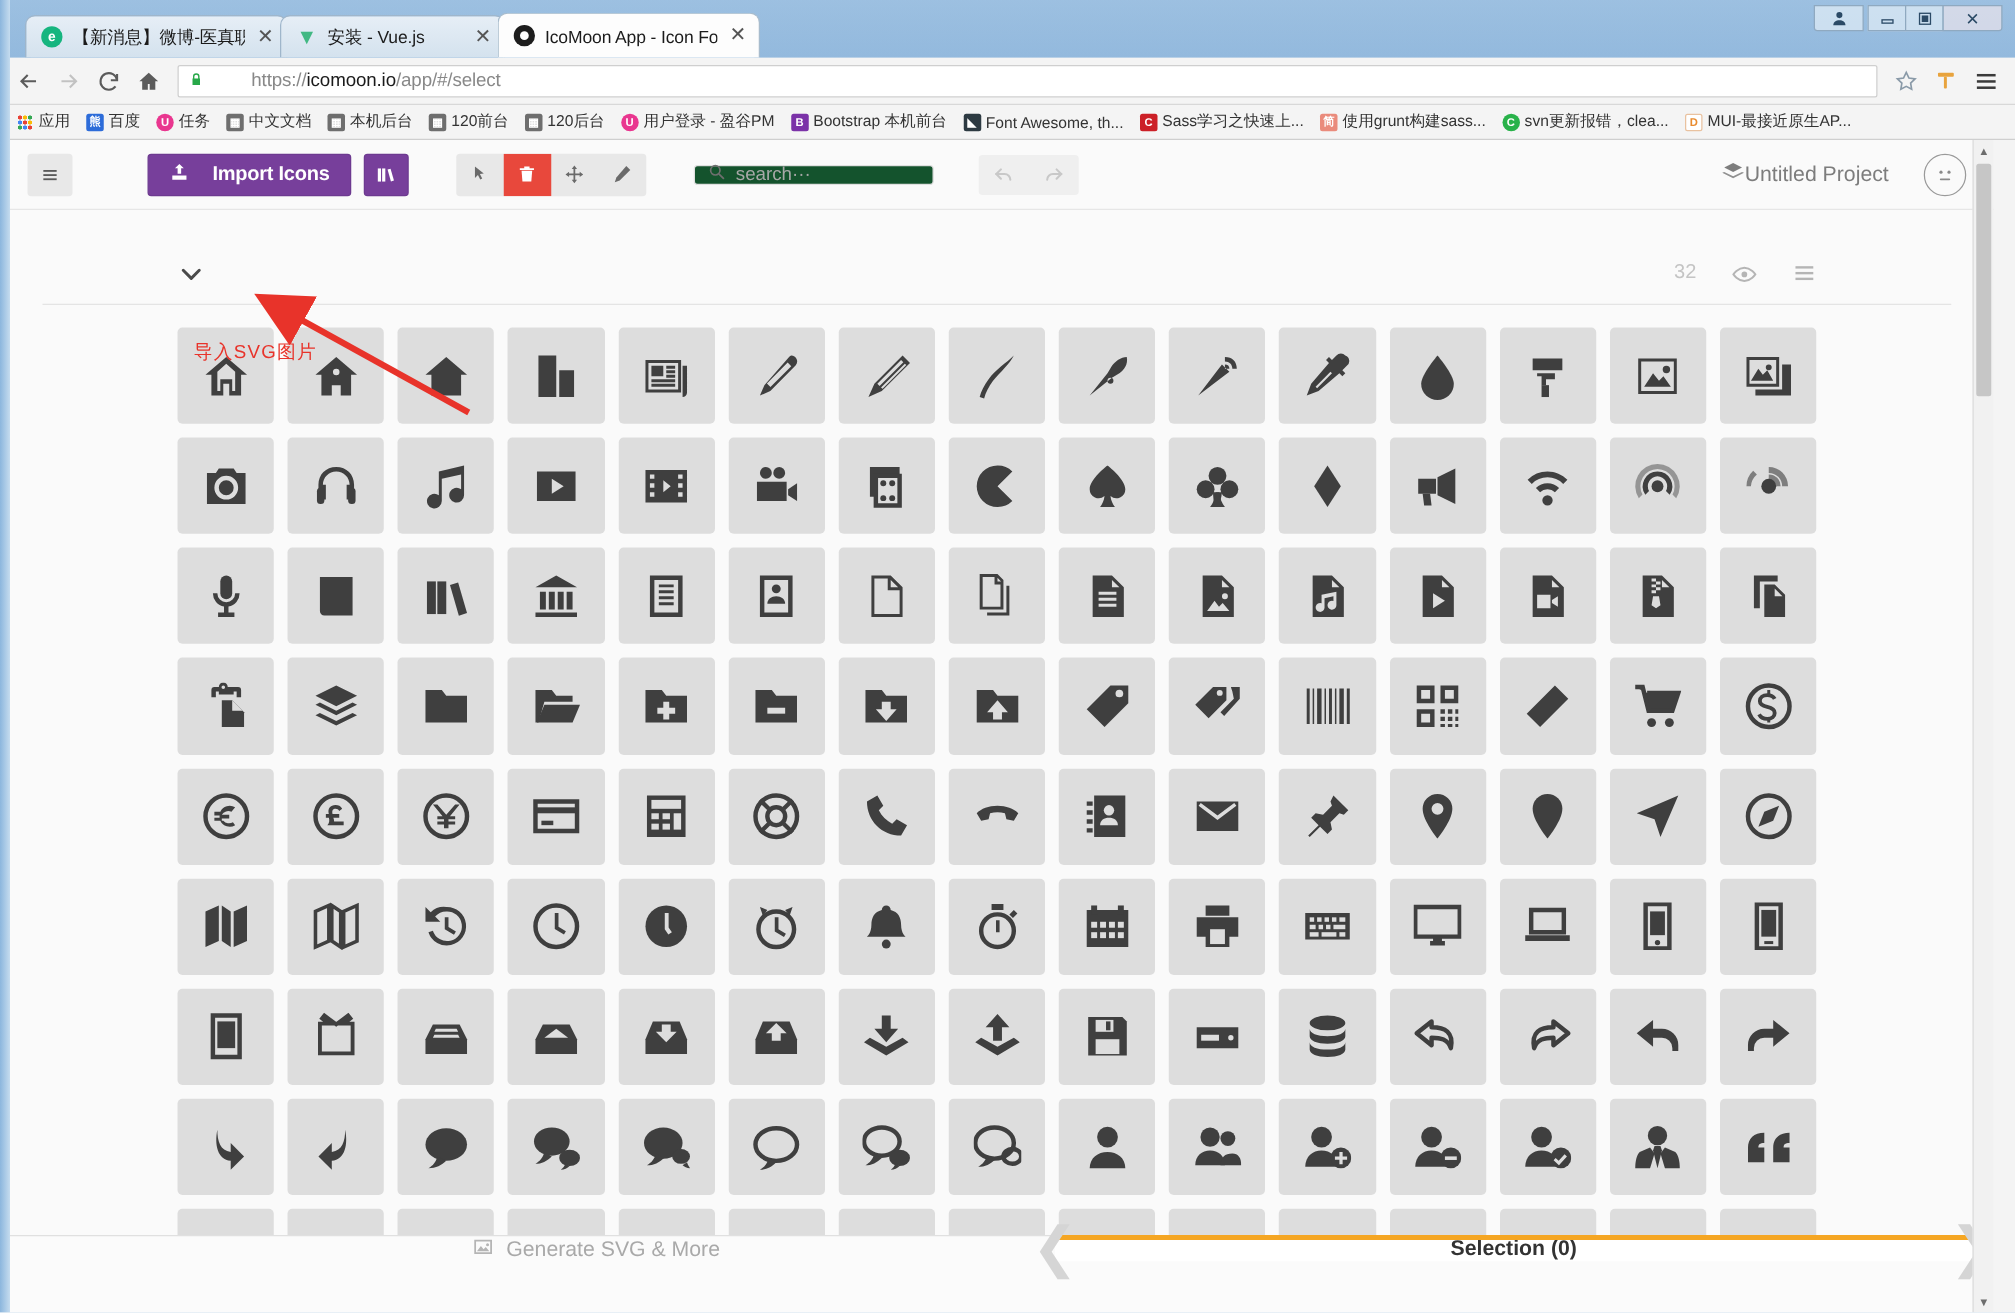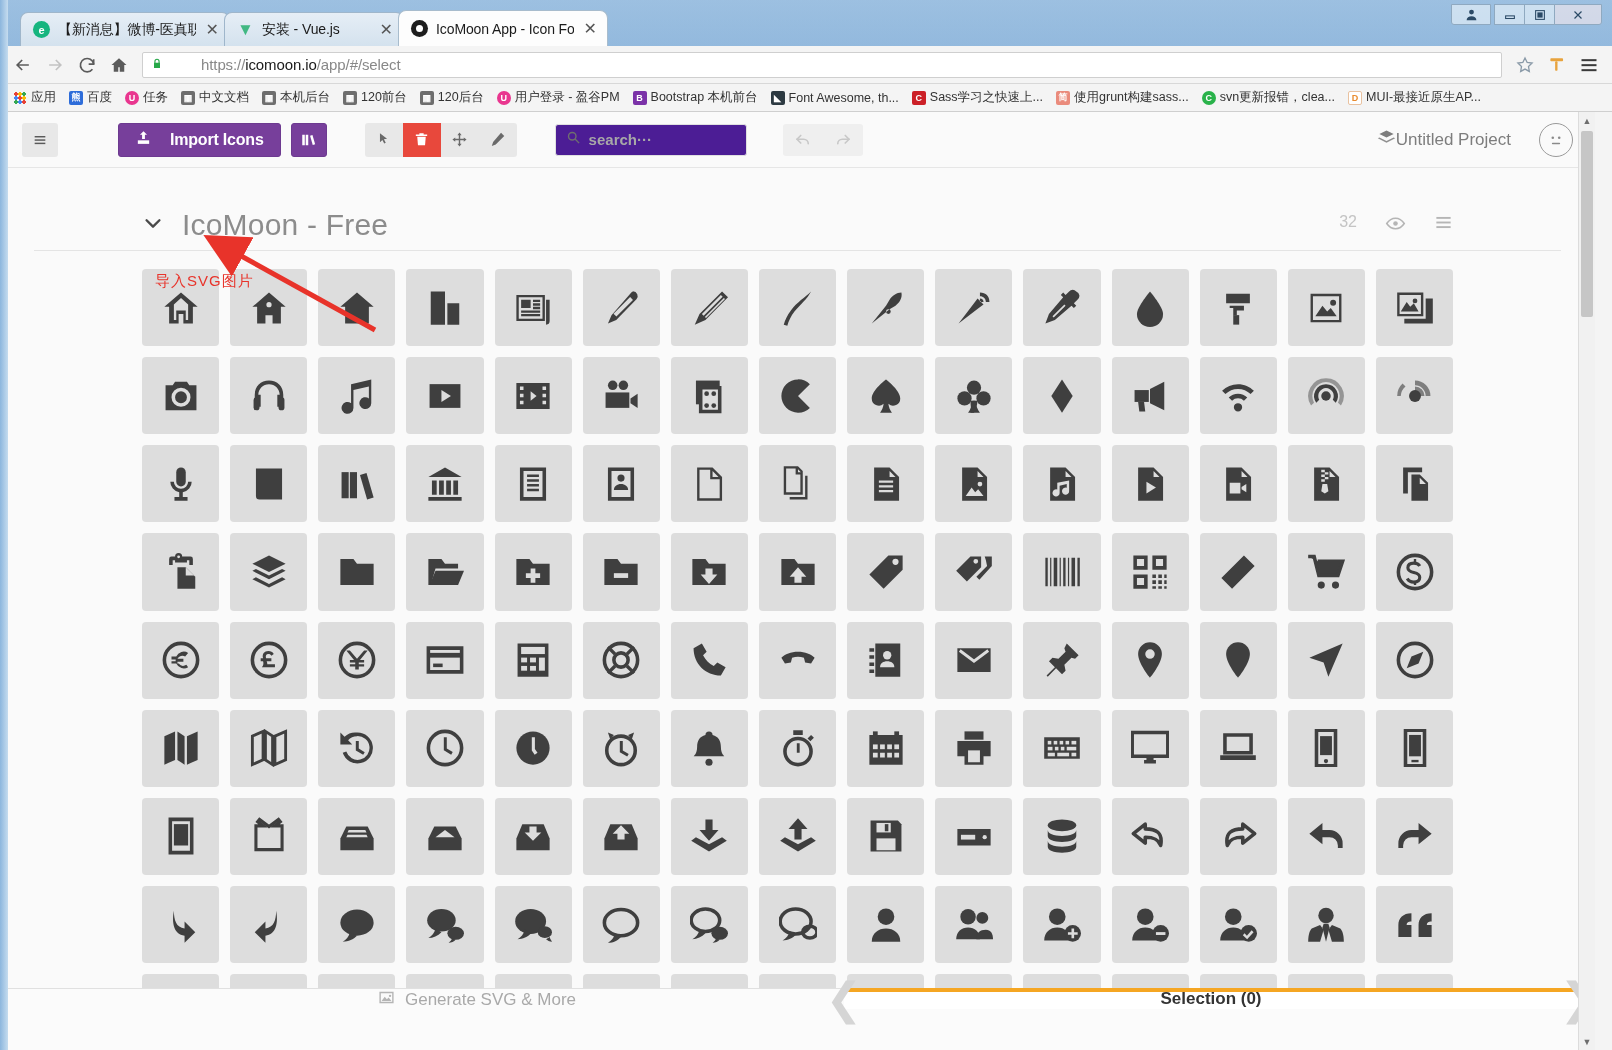--- a/index.html
+++ b/index.html
@@ -167,24 +167,23 @@
   .toolgroup {
     display: flex; align-items: stretch; height: 34px;
     background: #e8e8e8; border-radius: 3px; overflow: hidden; margin-left: 24px;
   }
   .tg {
     width: 38px; display: flex; align-items: center; justify-content: center;
     color: #6a6a6a;
   }
   .tg.danger { background: #e8483c; color: #fff; }
   .searchbox {
-    width: 192px; height: 32px; background: #4c1d95; border: 1px solid #e0e0e0;
+    width: 192px; height: 16px; background: #14532d; border: 1px solid #e0e0e0;
     border-radius: 3px; display: flex; align-items: center; gap: 8px; padding: 0 10px;
     margin-left: 24px;
-    font-weight: bold;
   }
   .searchbox .ph { color: #a8a8a8; font-size: 15px; }
   .undogroup {
     display:flex; align-items:stretch; height:32px; background:#efefef;
     border-radius:3px; margin-left: 22px; overflow:hidden;
   }
   .undogroup .tg { color:#c8c8c8; width: 40px; }
   .project {
     margin-left: auto; display: flex; align-items: center; gap: 28px;
   }
@@ -544,21 +543,20 @@
         </div>
       </div>
 
       <div class="content">
         <div class="sethead">
           <span class="chev">
             <svg viewBox="0 0 24 24" width="22" height="22" fill="none" stroke="currentColor" stroke-width="2.6" stroke-linecap="round" stroke-linejoin="round">
                 <path d="M5 9l7 7 7-7"></path>
               </svg>
           </span>
-          <span class="setname">IcoMoon - Free</span>
           <span class="sethead-right">
             <span class="setcount">32</span>
             <span>
               <svg viewBox="0 0 24 24" width="21" height="21" fill="none" stroke="#b5b5b5" stroke-width="1.8">
                   <path d="M2 12s4-6 10-6 10 6 10 6-4 6-10 6-10-6-10-6z"></path>
                   <circle cx="12" cy="12" r="2.6" fill="#b5b5b5" stroke="none"></circle>
                 </svg>
             </span>
             <span>
               <svg viewBox="0 0 24 24" width="19" height="19" fill="#b5b5b5">

